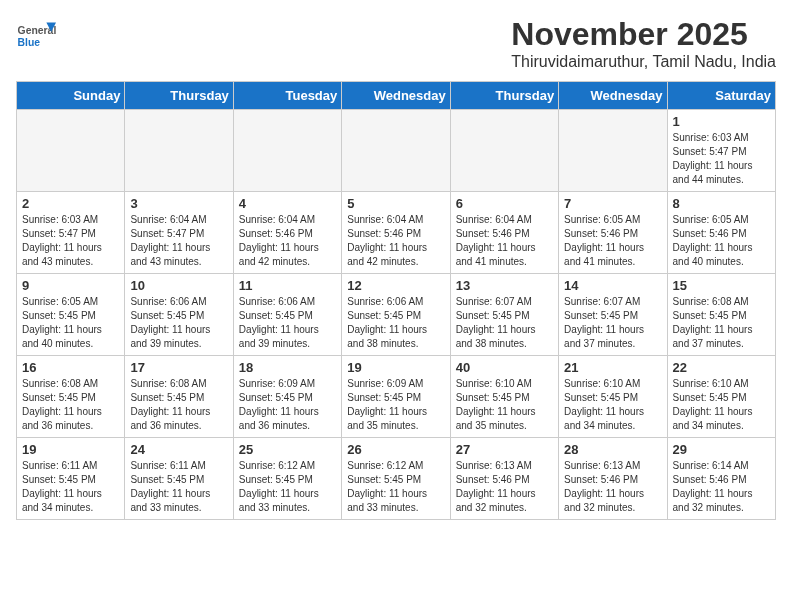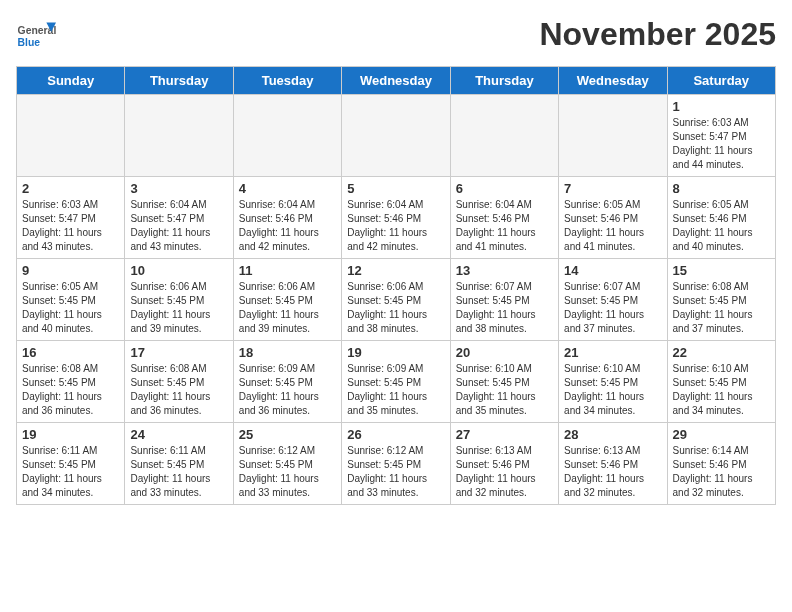--- a/index.html
+++ b/index.html
@@ -39,21 +39,21 @@
     .calendar {
       width: 100%;
       border-collapse: collapse;
     }
     .calendar th {
       background: #1a73c7;
       color: #fff;
       font-size: 13px;
       font-weight: bold;
       padding: 6px 4px;
-      text-align: center;
+      text-align: right;
       border: 1px solid #ccc;
     }
     .calendar td {
       border: 1px solid #ccc;
       vertical-align: top;
       padding: 4px 5px;
       width: 107px;
       min-height: 80px;
       font-size: 10.5px;
       color: #333;
@@ -78,20 +78,21 @@
 <div class="header">
   <div class="logo">
     <svg class="logo-icon" viewBox="0 0 50 50">
       <text x="2" y="22" font-size="13" font-weight="bold" fill="#555">General</text>
       <text x="2" y="38" font-size="13" font-weight="bold" fill="#1a73c7">Blue</text>
       <polygon points="38,8 50,8 44,20" fill="#1a73c7"></polygon>
     </svg>
   </div>
   <div class="title-block">
     <div class="month-title">November 2025</div>
+    <div class="subtitle">Thiruvidaimaruthur, Tamil Nadu, India</div>
   </div>
 </div>
 
 <table class="calendar">
   <thead>
     <tr>
     <th>Sunday</th>
         <th>Thursday</th>
         <th>Tuesday</th>
         <th>Wednesday</th>
@@ -222,21 +223,21 @@
 Sunset: 5:45 PM
 Daylight: 11 hours and 36 minutes.</div>
         </td>
         <td>
           <div class="day-number">19</div>
           <div class="cell-content" style="white-space: pre-line;">Sunrise: 6:09 AM
 Sunset: 5:45 PM
 Daylight: 11 hours and 35 minutes.</div>
         </td>
         <td>
-          <div class="day-number">20</div>
+          <div class="day-number">40</div>
           <div class="cell-content" style="white-space: pre-line;">Sunrise: 6:10 AM
 Sunset: 5:45 PM
 Daylight: 11 hours and 35 minutes.</div>
         </td>
         <td>
           <div class="day-number">21</div>
           <div class="cell-content" style="white-space: pre-line;">Sunrise: 6:10 AM
 Sunset: 5:45 PM
 Daylight: 11 hours and 34 minutes.</div>
         </td>

